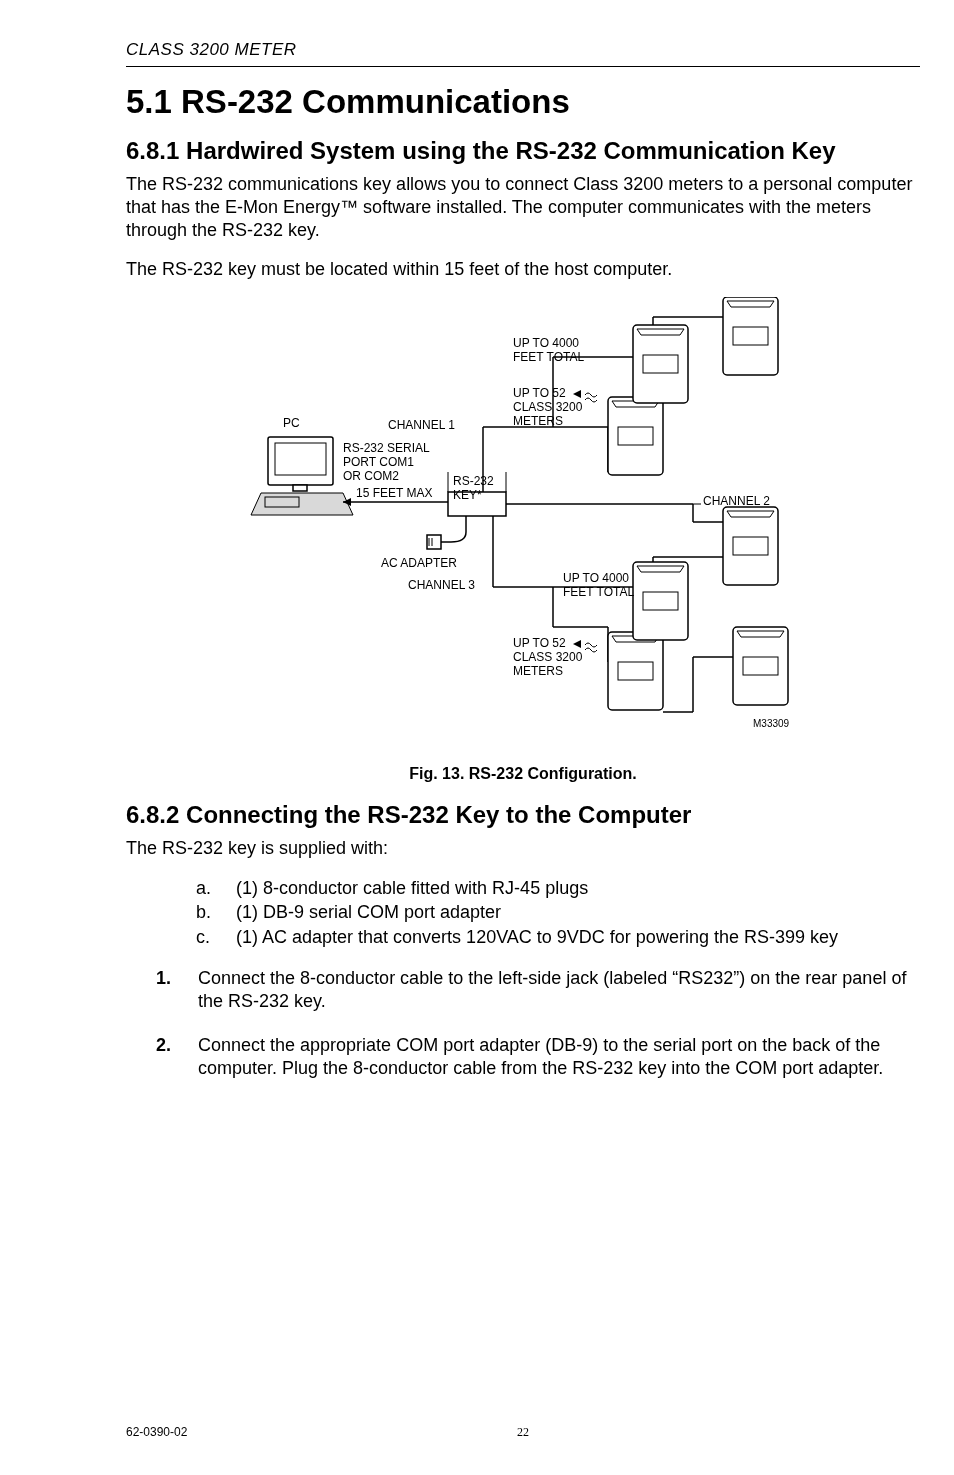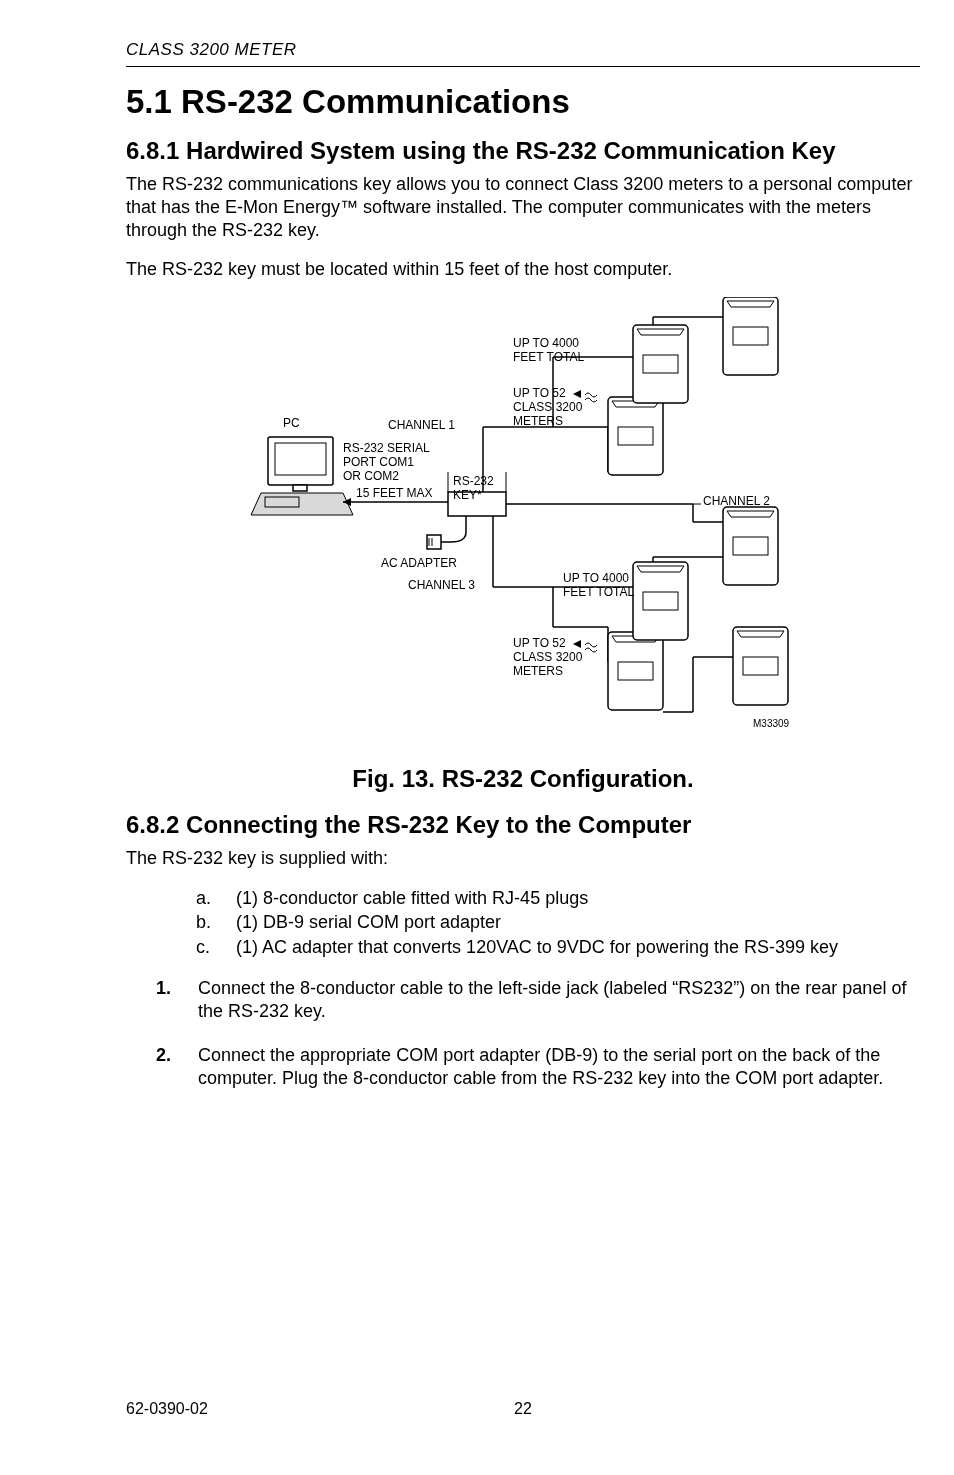--- a/index.html
+++ b/index.html
@@ -50,21 +50,21 @@
     display: flex;
     justify-content: center;
   }
   .fig-svg {
     width: 660px;
     height: 460px;
   }
   .caption {
     text-align: center;
     font-weight: bold;
-    font-size: 24px;
+    font-size: 16px;
     margin: 8px 0 18px 0;
   }
   .list-alpha {
     font-size: 18px;
     line-height: 1.35;
     margin: 6px 0 18px 0;
     padding-left: 70px;
   }
   .list-alpha .row {
     display: flex;
@@ -87,30 +87,31 @@
     gap: 20px;
     margin-bottom: 20px;
   }
   .step-num {
     font-weight: bold;
     width: 22px;
     flex: 0 0 22px;
   }
   .footer {
     position: absolute;
-    bottom: 57px;
+    bottom: 36px;
     left: 80px;
     right: 80px;
-    font-size: 16px;
+    font-size: 12px;
     display: flex;
   }
   .footer .pg {
     position: absolute;
     left: 50%;
     transform: translateX(-50%);
+    font-family: Liberation Serif, serif;
   }
 </style>
 </head>
 <body>
 
 <div class="page">
 
   <div class="running-head">CLASS 3200 METER</div>
   <hr class="hr">
 

